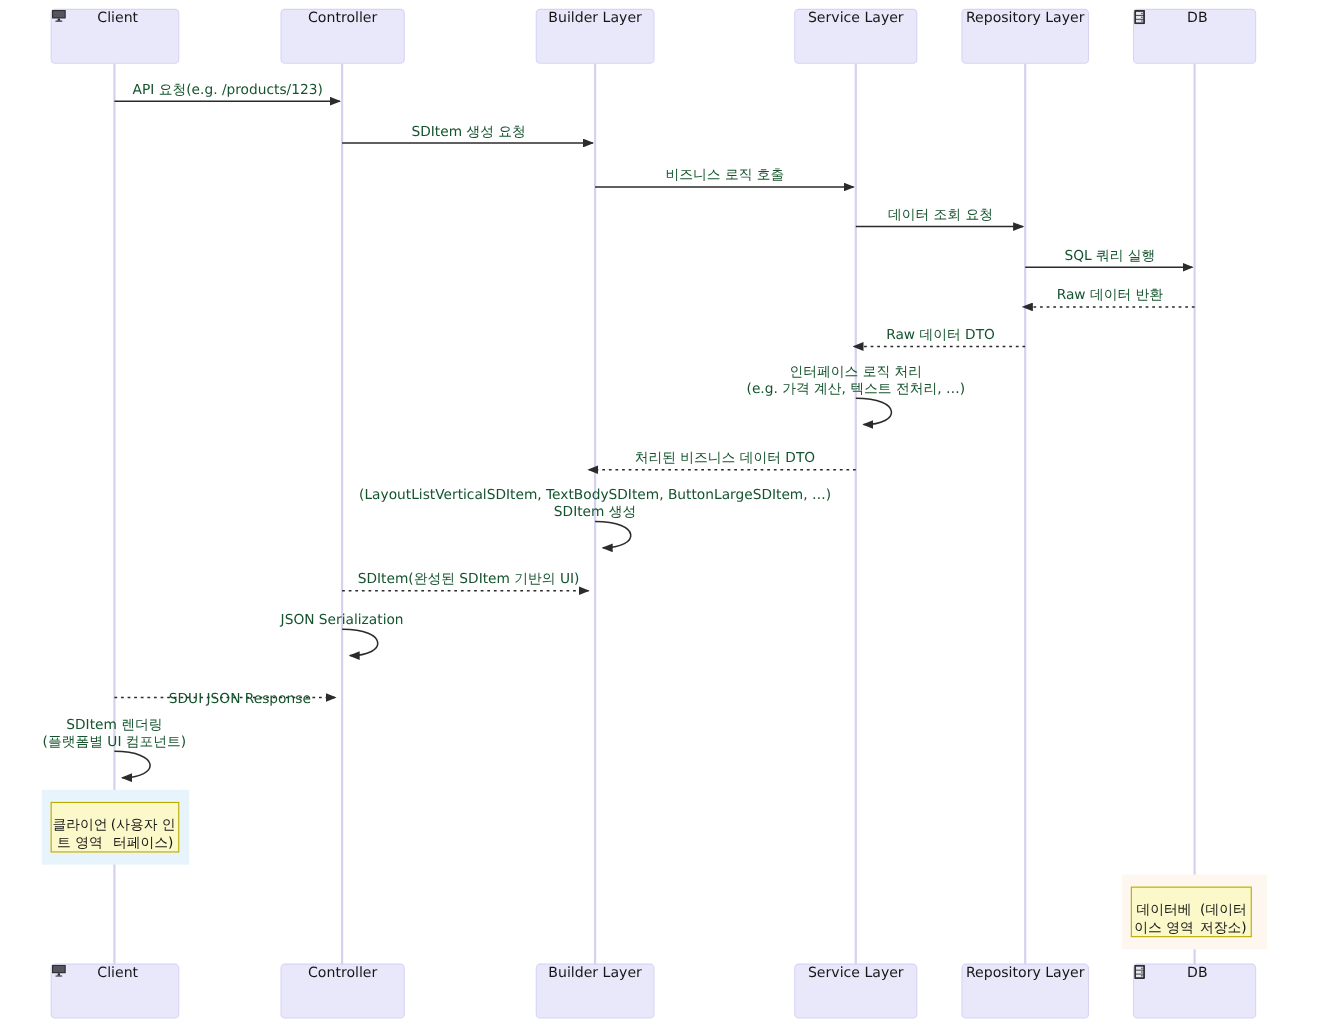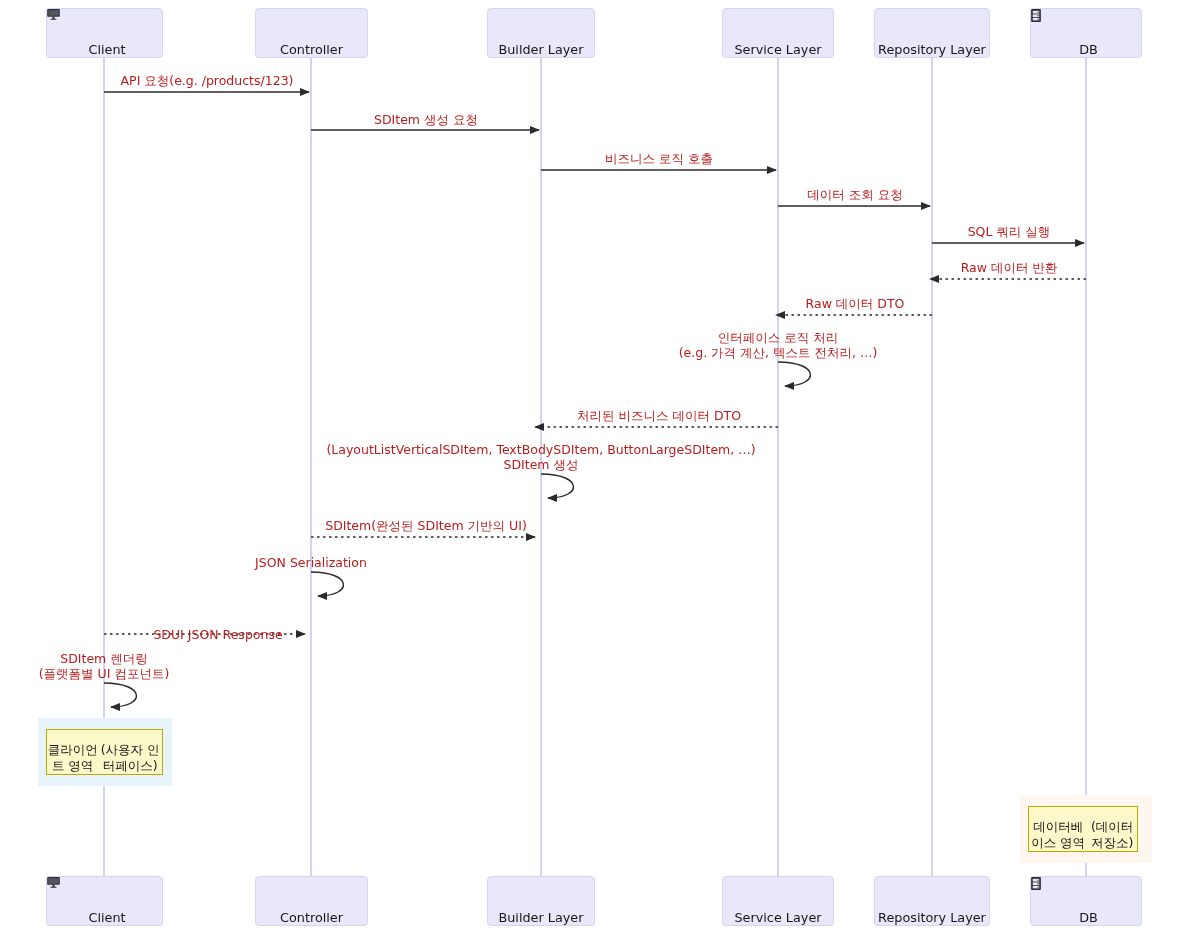--- a/index.html
+++ b/index.html
@@ -1,23 +1,23 @@
 <!DOCTYPE html>
 <html><head>
 <meta charset="utf-8">
 <style>
   html,body{margin:0;padding:0;background:#ffffff;}
   body{width:1200px;height:937px;position:relative;overflow:hidden;
        font-family:"DejaVu Sans","Liberation Sans",sans-serif;color:#181818;}
   #stage{position:absolute;left:0;top:0;width:1200px;height:937px;}
   svg{position:absolute;left:0;top:0;}
-  .lbl{position:absolute;font-size:12.5px;color:#b91c1c;white-space:nowrap;
+  .lbl{position:absolute;font-size:12.5px;color:#14532d;white-space:nowrap;
        transform:translateX(-50%);text-align:center;line-height:15px;}
   .pbox{position:absolute;background:#E9E8FB;border:1px solid #D6D4F5;border-radius:4px;
-        display:flex;align-items:flex-end;justify-content:center;gap:5px;
+        display:flex;align-items:flex-start;justify-content:center;gap:5px;
         font-size:12.8px;color:#161616;box-sizing:border-box;}
   .pbox .ic{display:inline-flex;align-items:center;}
   .note{position:absolute;background:#FBF8C9;border:1px solid #B9A900;
         font-size:12.5px;color:#161616;text-align:center;line-height:16px;
         display:flex;flex-direction:row;align-items:flex-end;justify-content:center;
         box-sizing:border-box;}
   .region{position:absolute;box-sizing:border-box;}
   .rclient{background:#E8F4FB;}
   .rdb{background:#FDF7EF;}
 </style>

